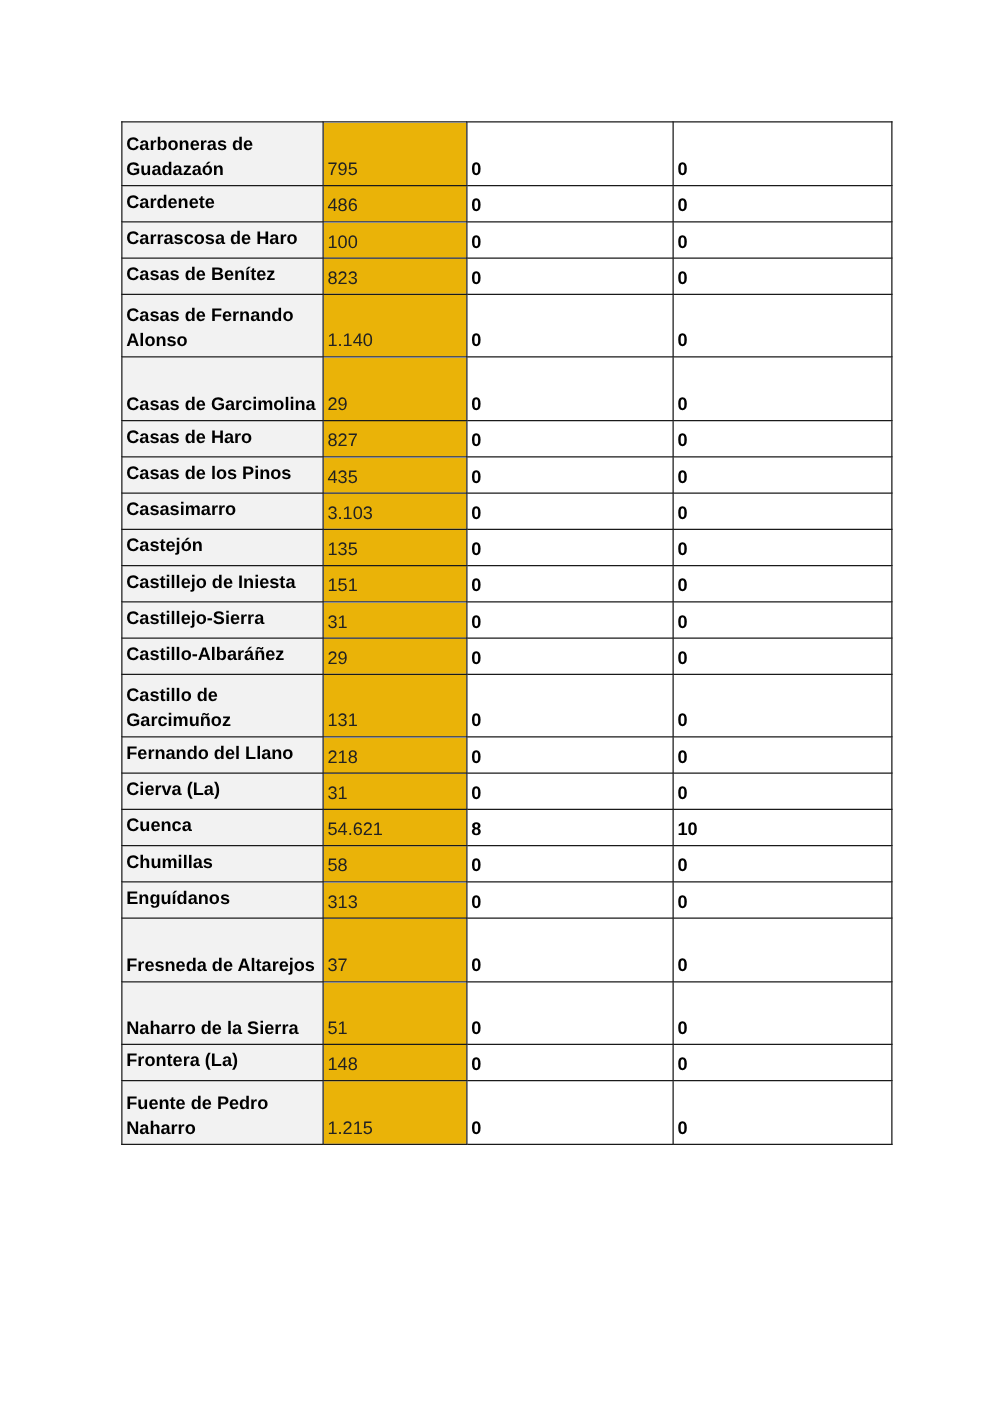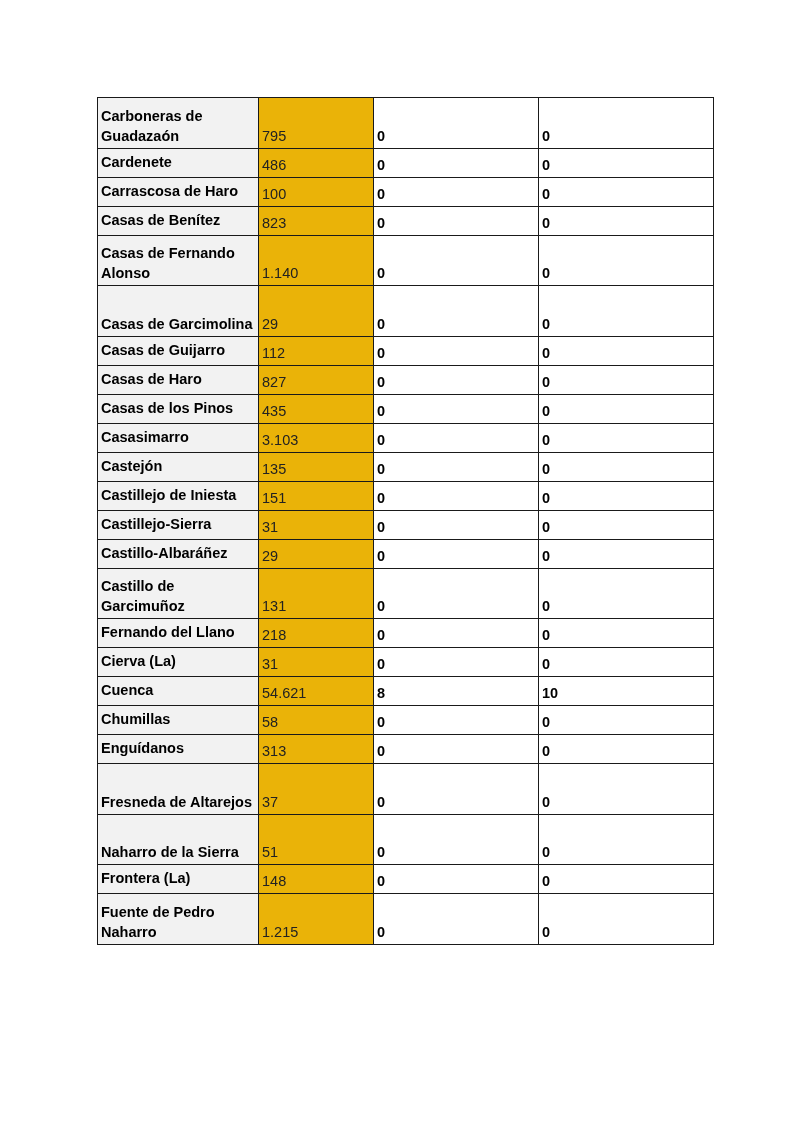--- a/index.html
+++ b/index.html
@@ -97,26 +97,20 @@
           <td class="c-a">0</td>
           <td class="c-b">0</td>
         </tr>
         <tr class="tall">
           <td class="c-name">Casas de Garcimolina</td>
           <td class="c-pop">29</td>
           <td class="c-a">0</td>
           <td class="c-b">0</td>
         </tr>
         <tr>
-          <td class="c-name">Casas de Guijarro</td>
-          <td class="c-pop">112</td>
-          <td class="c-a">0</td>
-          <td class="c-b">0</td>
-        </tr>
-        <tr>
           <td class="c-name">Casas de Haro</td>
           <td class="c-pop">827</td>
           <td class="c-a">0</td>
           <td class="c-b">0</td>
         </tr>
         <tr>
           <td class="c-name">Casas de los Pinos</td>
           <td class="c-pop">435</td>
           <td class="c-a">0</td>
           <td class="c-b">0</td>

